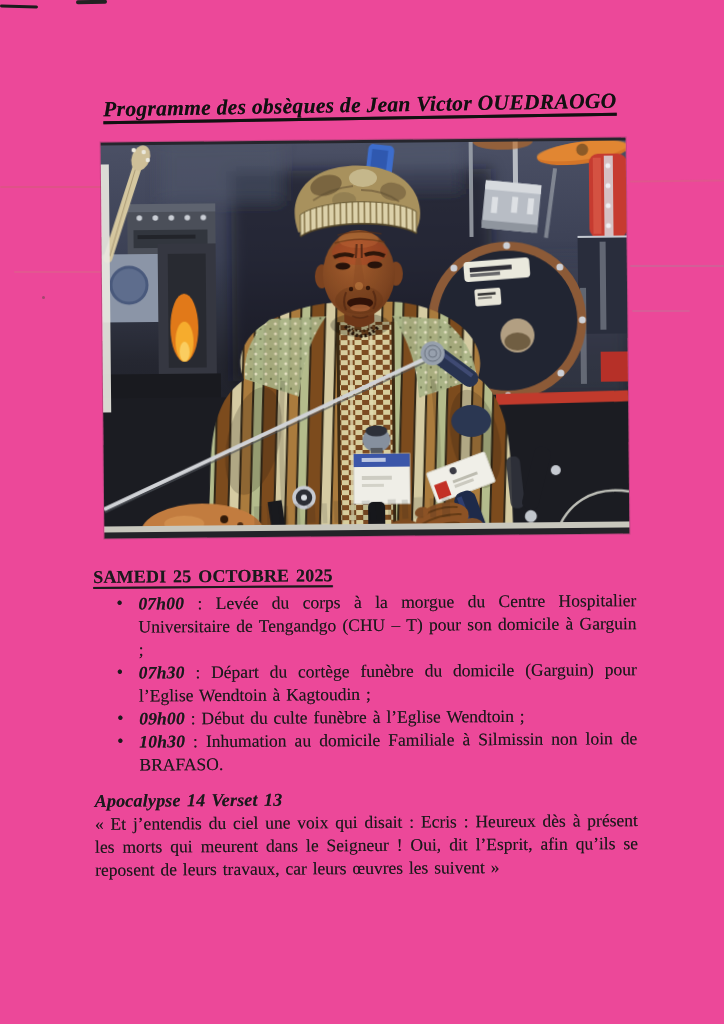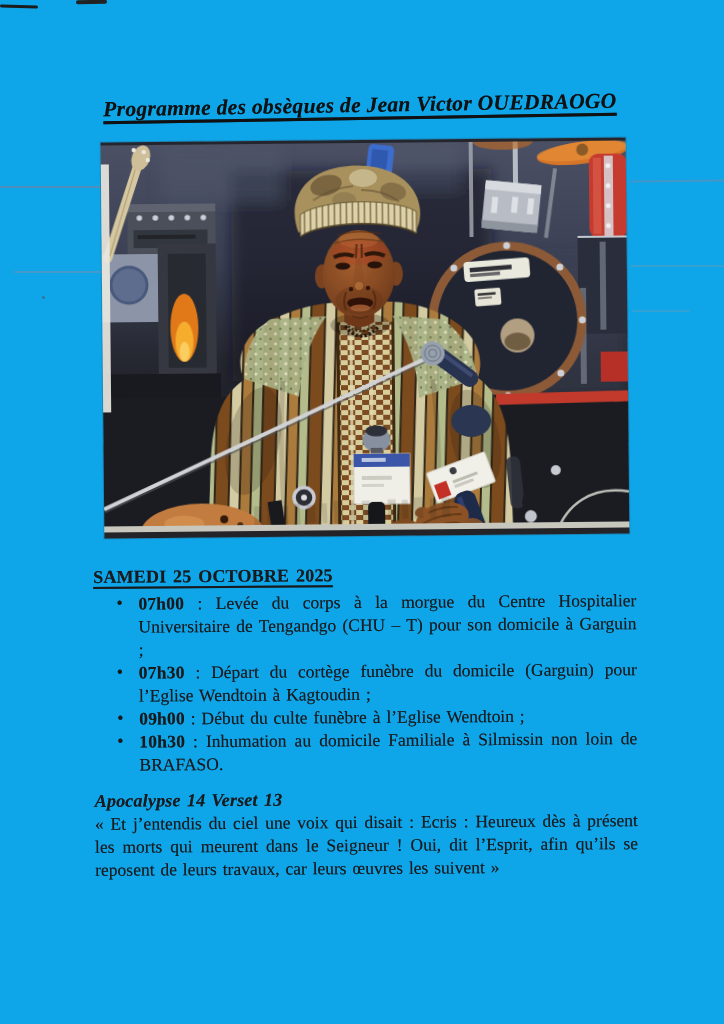--- a/index.html
+++ b/index.html
@@ -1,16 +1,16 @@
 <!DOCTYPE html>
 <html><head>
 <meta charset="utf-8">
 <style>
   html,body{margin:0;padding:0;background:#e8e8e8;}
-  .page{position:relative;width:724px;height:1024px;background:#0ea5e9;overflow:hidden;
+  .page{position:relative;width:724px;height:1024px;background:#ec4899;overflow:hidden;
         font-family:"Liberation Serif","DejaVu Serif",serif;color:#1a1a1c;}
   .content{position:absolute;inset:0;transform:rotate(-0.4deg);transform-origin:50% 40%;}
 
   
   .mark1{position:absolute;left:0;top:5px;width:38px;height:3px;background:#1c1c1c;transform:rotate(1.5deg);border-radius:2px;}
   .mark2{position:absolute;left:76px;top:0;width:31px;height:4px;background:#222;transform:rotate(-1deg);border-radius:2px;}
   .streak{position:absolute;height:2px;border-radius:1px;}
   .s1a{left:0;top:186px;width:110px;background:rgba(201,104,104,.35);}
   .s1b{left:630px;top:180px;width:94px;background:rgba(195,120,120,.30);transform:rotate(-.6deg);}
   .s2a{left:14px;top:271px;width:92px;background:rgba(205,125,125,.28);}
@@ -27,21 +27,21 @@
          box-shadow:0 0 0 1px rgba(60,60,60,.25);}
   .photo svg{display:block;filter:saturate(1.05) contrast(.98);}
 
   .textblock{position:absolute;left:92px;top:562px;width:543px;font-size:17.5px;line-height:23px;
              word-spacing:1.5px;text-shadow:0 0 .4px rgba(10,10,10,.5);}
   .textblock h2{display:inline-block;margin:0;font-size:18px;line-height:26px;letter-spacing:.2px;word-spacing:2px;
                 text-decoration:underline;text-decoration-thickness:2px;text-underline-offset:4px;}
   .textblock ul{list-style:none;margin:3px 0 0;padding:0;}
   .textblock li{position:relative;padding-left:45px;text-align:justify;}
   .textblock li .bullet{position:absolute;left:23px;top:-1px;font-size:18px;}
-  .time{font-weight:bold;letter-spacing:.2px;}
+  .time{font-weight:bold;font-style:italic;letter-spacing:.2px;}
   .scripture h3{margin:13px 0 0;font-size:18px;line-height:23px;font-weight:bold;font-style:italic;letter-spacing:.2px;}
   .scripture p{margin:0;text-align:justify;line-height:23px;}
 </style>
 </head>
 <body>
 
 <div class="page">
   <div class="mark1"></div>
   <div class="mark2"></div>
   <div class="streak s1a"></div>

